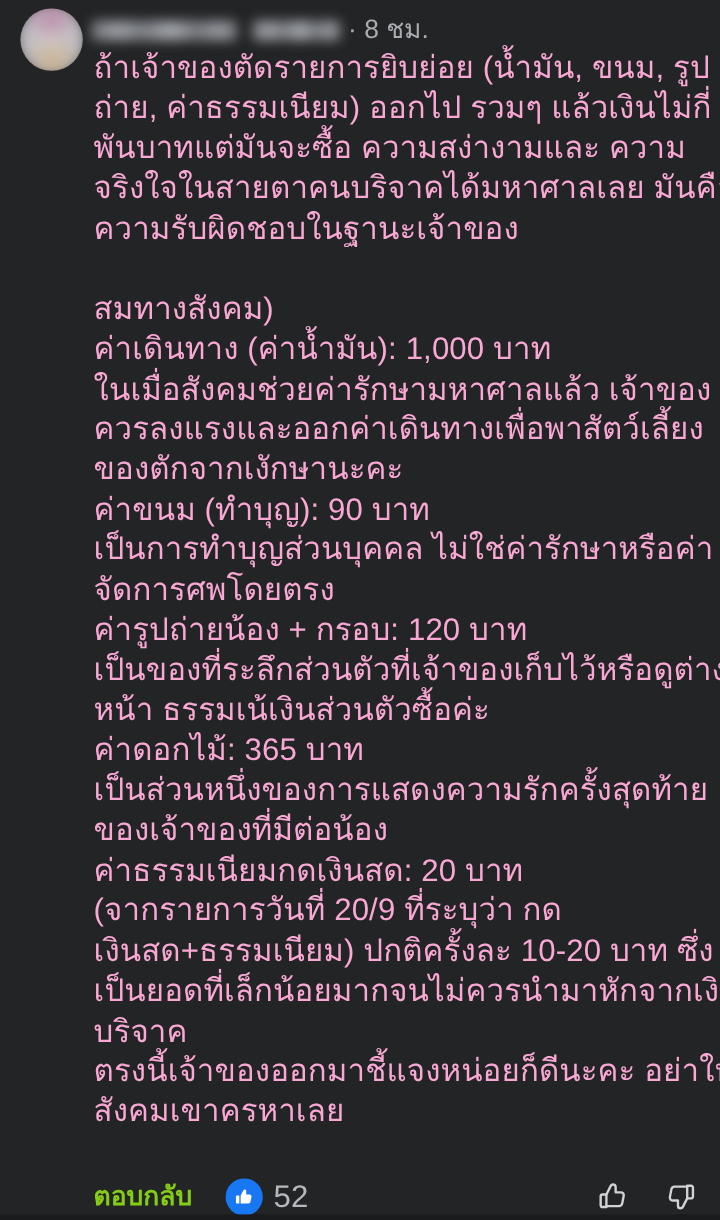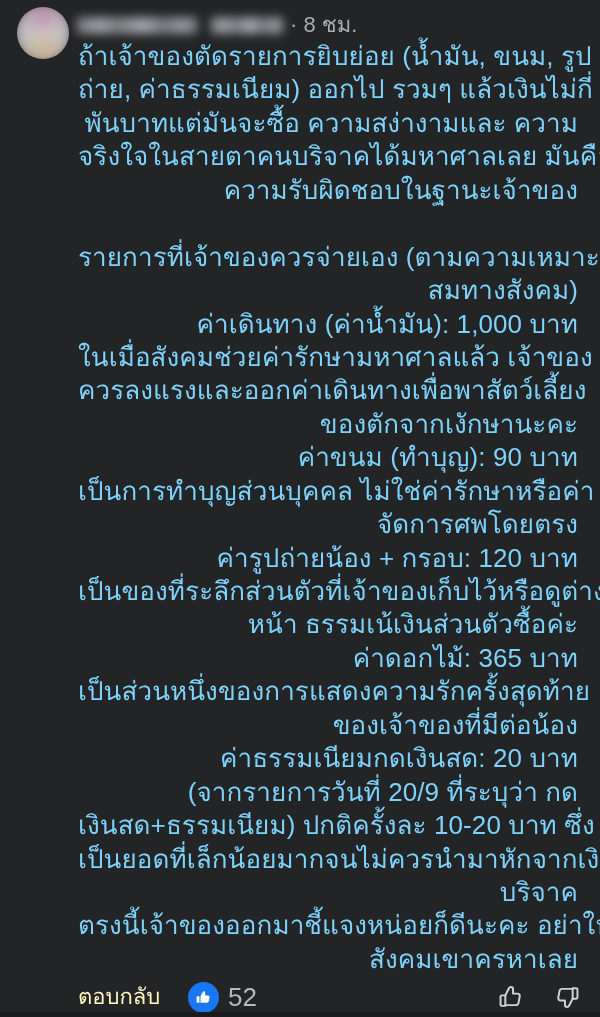--- a/index.html
+++ b/index.html
@@ -1,19 +1,18 @@
 <!DOCTYPE html>
 <html><head>
 <meta charset="utf-8">
 <style>
   html,body{margin:0;padding:0;background:#232425;}
   .screen{
     position:relative;width:600px;height:1017px;background:#232425;overflow:hidden;
     font-family:"Liberation Sans","DejaVu Sans",sans-serif;
-    text-align:right;
   }
   
   .avatar{
     position:absolute;left:17px;top:7px;width:52px;height:52px;border-radius:50%;
     overflow:hidden;background:#3a393c;
   }
   .avatar-img{
     position:absolute;inset:-4px;border-radius:50%;
     background:
       radial-gradient(circle at 50% 20%, rgba(189,142,170,.95), rgba(189,142,170,0) 40%),
@@ -32,28 +31,28 @@
   }
   .blur-blob.b1{width:122px;}
   .blur-blob.b2{width:74px;}
   .timestamp{
     position:absolute;left:290px;top:12px;height:26px;line-height:26px;
     color:#a9acb1;font-size:22px;white-space:nowrap;
   }
   
   .comment-body{position:absolute;left:78px;top:40px;width:500px;}
   .comment-line{
-    height:33.45px;line-height:33.45px;font-size:26px;color:#7dd3fc;
+    height:33.45px;line-height:33.45px;font-size:26px;color:#f9a8d4;
     white-space:nowrap;letter-spacing:0.1px;
   }
   
   .footer{position:absolute;left:0;top:980px;width:600px;height:34px;}
   .reply{
     position:absolute;left:78px;top:3px;height:28px;line-height:28px;
-    color:#fef9c3;font-size:22px;font-weight:400;cursor:pointer;
+    color:#84cc16;font-size:22px;font-weight:700;cursor:pointer;
   }
   .reactions{position:absolute;left:188px;top:0;height:34px;display:flex;align-items:center;gap:9px;cursor:pointer;}
   .like-badge{
     width:31px;height:31px;border-radius:50%;background:#1877f2;
     display:flex;align-items:center;justify-content:center;
     box-shadow:0 0 0 2px #232425;
   }
   .like-badge svg{display:block;}
   .count{color:#b5b8bd;font-size:26px;font-weight:500;line-height:31px;}
   .vote{position:absolute;top:2px;width:30px;height:30px;display:flex;align-items:center;justify-content:center;cursor:pointer;}
@@ -80,21 +79,20 @@
     <span>8 ชม.</span>
   </div>
 
   <div class="comment-body">
       <div class="comment-line">ถ้าเจ้าของตัดรายการยิบย่อย (น้ำมัน, ขนม, รูป</div>
       <div class="comment-line">ถ่าย, ค่าธรรมเนียม) ออกไป รวมๆ แล้วเงินไม่กี่</div>
       <div class="comment-line">พันบาทแต่มันจะซื้อ ความสง่างามและ ความ</div>
       <div class="comment-line">จริงใจในสายตาคนบริจาคได้มหาศาลเลย มันคือ</div>
       <div class="comment-line">ความรับผิดชอบในฐานะเจ้าของ</div>
       <div class="comment-line">&nbsp;</div>
-      <div class="comment-line">รายการที่เจ้าของควรจ่ายเอง (ตามความเหมาะ</div>
       <div class="comment-line">สมทางสังคม)</div>
       <div class="comment-line">ค่าเดินทาง (ค่าน้ำมัน): 1,000 บาท</div>
       <div class="comment-line">ในเมื่อสังคมช่วยค่ารักษามหาศาลแล้ว เจ้าของ</div>
       <div class="comment-line">ควรลงแรงและออกค่าเดินทางเพื่อพาสัตว์เลี้ยง</div>
       <div class="comment-line">ของตักจากเงักษานะคะ</div>
       <div class="comment-line">ค่าขนม (ทำบุญ): 90 บาท</div>
       <div class="comment-line">เป็นการทำบุญส่วนบุคคล ไม่ใช่ค่ารักษาหรือค่า</div>
       <div class="comment-line">จัดการศพโดยตรง</div>
       <div class="comment-line">ค่ารูปถ่ายน้อง + กรอบ: 120 บาท</div>
       <div class="comment-line">เป็นของที่ระลึกส่วนตัวที่เจ้าของเก็บไว้หรือดูต่าง</div>

